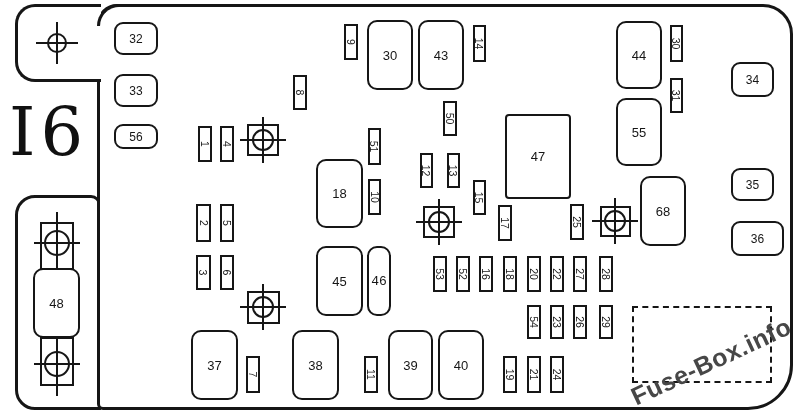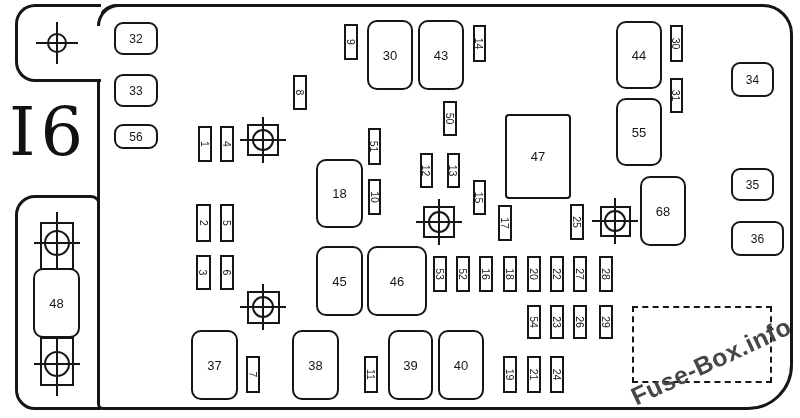--- a/index.html
+++ b/index.html
@@ -125,21 +125,21 @@
     </div>
     <div class="relay" style="left: 418px; top: 20px; width: 46px; height: 70px;">
       <span>43</span>
     </div>
     <div class="relay" style="left: 616px; top: 21px; width: 46px; height: 68px;">
       <span>44</span>
     </div>
     <div class="relay" style="left: 316px; top: 246px; width: 47px; height: 70px;">
       <span>45</span>
     </div>
-    <div class="relay" style="left: 367px; top: 246px; width: 60px; height: 70px;">
+    <div class="relay" style="left: 367px; top: 246px; width: 24px; height: 70px; font-family: Liberation Mono, monospace;">
       <span>46</span>
     </div>
     <div class="relay" style="left: 505px; top: 114px; width: 66px; height: 85px; border-radius: 4px;">
       <span>47</span>
     </div>
     <div class="relay" style="left: 640px; top: 176px; width: 46px; height: 70px;">
       <span>68</span>
     </div>
     <div class="relay" style="left: 616px; top: 98px; width: 46px; height: 68px;">
       <span>55</span>

